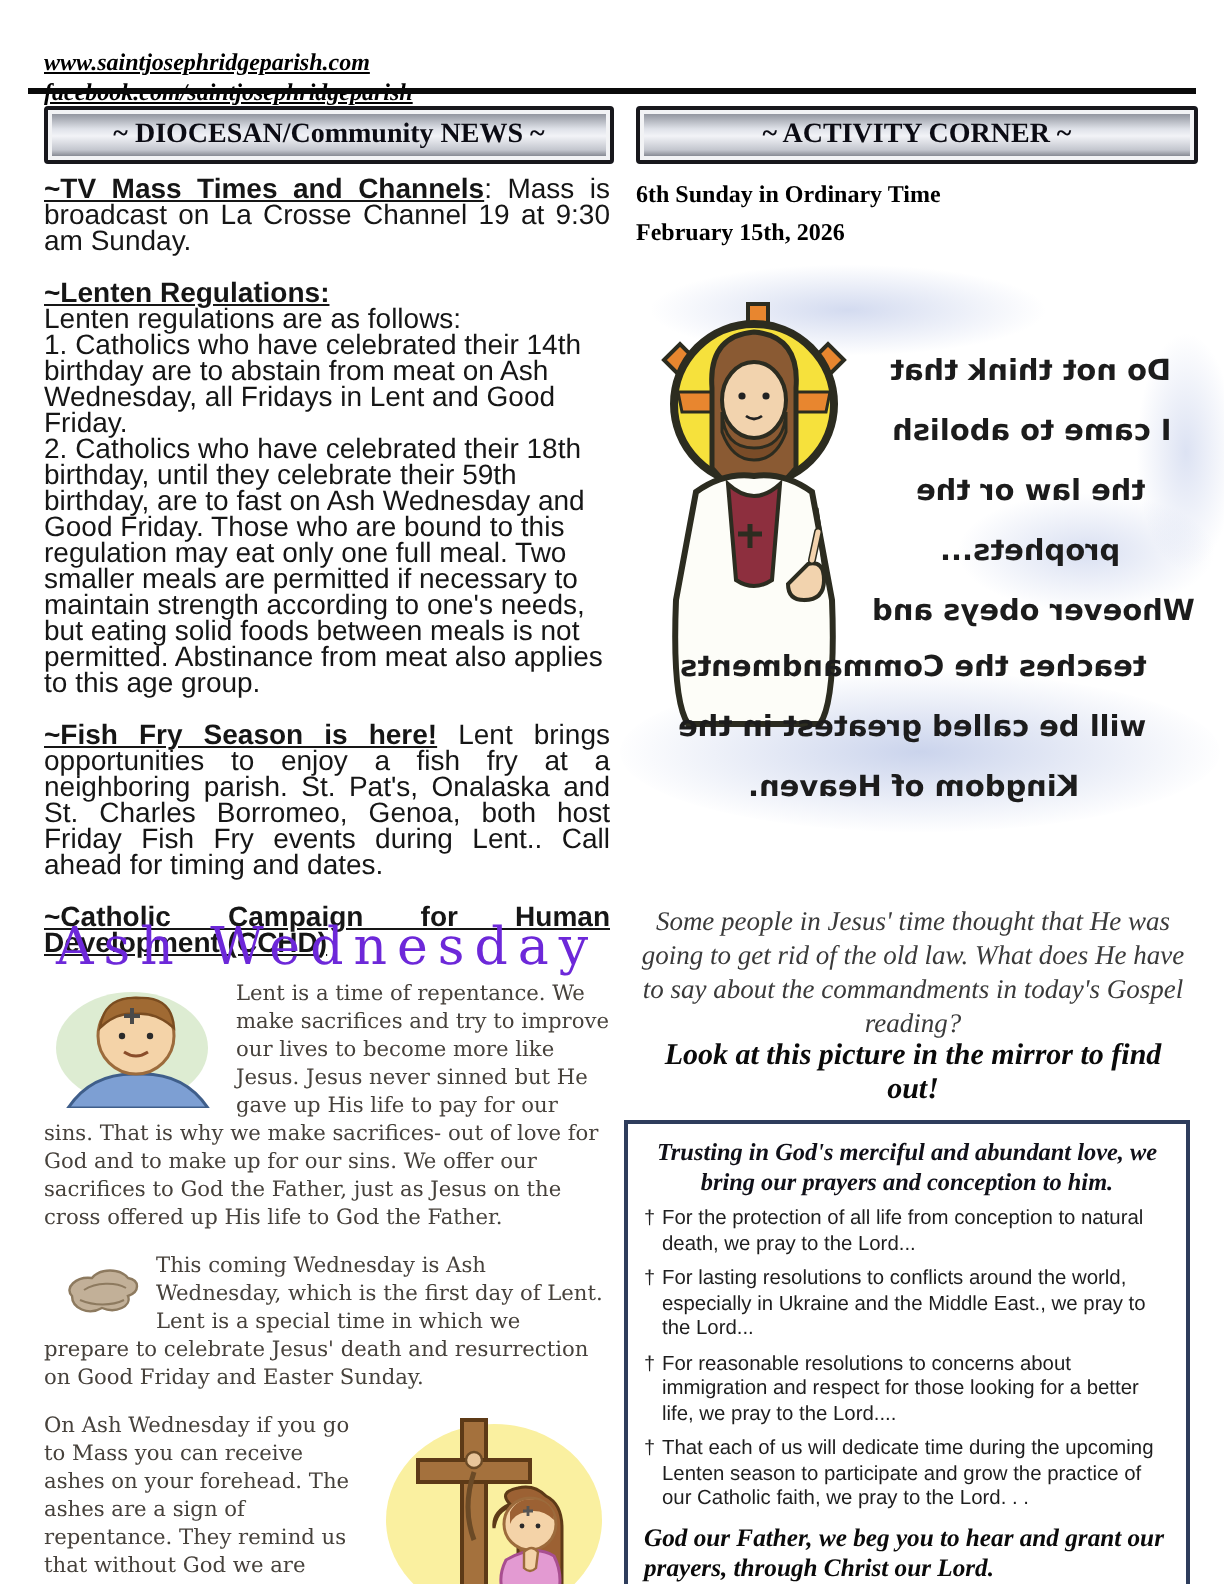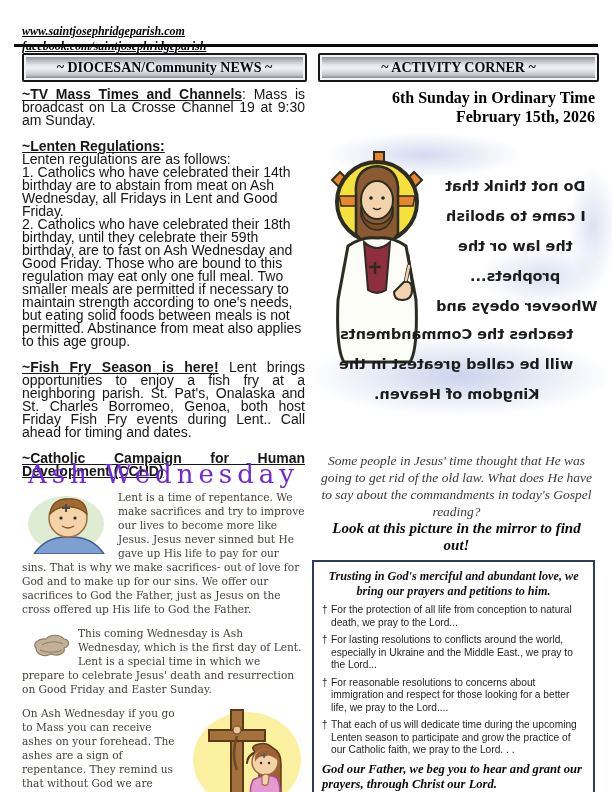--- a/index.html
+++ b/index.html
@@ -27,22 +27,22 @@
   
   .ashsec{position:absolute;left:22px;top:460px;width:283px;font-family:"DejaVu Serif","Liberation Serif",serif;
           font-size:10.6px;line-height:14px;color:#46413b;}
   .ash-title{text-align:center;font-size:26px;letter-spacing:5px;color:#6d28d9;line-height:28px;margin-bottom:2px;}
   .ashsec p{margin:0 0 10px 0;}
   .smudge{float:left;width:42px;height:30px;margin:4px 6px 0 8px;}
   .boyimg{float:left;width:86px;height:62px;margin:2px 6px 2px 4px;}
   .girlimg{float:right;width:116px;height:104px;margin:0 0 2px 6px;}
   
   .col-right{position:absolute;left:318px;top:88px;width:277px;}
-  .rc-title{text-align:right;font-family:"Liberation Serif",serif;font-weight:bold;
-            font-size:16px;line-height:19px;color:#000;}
+  .rc-title{text-align:left;font-family:"Liberation Serif",serif;font-weight:bold;
+            font-size:12px;line-height:19px;color:#000;}
   
   .illus{position:absolute;left:0;top:38px;width:277px;height:322px;}
   .wash{position:absolute;border-radius:50%;}
   .w1{left:6px;top:6px;width:200px;height:46px;background:radial-gradient(ellipse at center,rgba(140,160,215,.38),rgba(140,160,215,0) 70%);}
   .w2{left:160px;top:120px;width:130px;height:60px;background:radial-gradient(ellipse at center,rgba(140,160,215,.33),rgba(140,160,215,0) 70%);}
   .w3{left:-8px;top:210px;width:300px;height:80px;background:radial-gradient(ellipse at center,rgba(130,152,210,.42),rgba(130,152,210,0) 72%);}
   .w4{left:250px;top:40px;width:50px;height:120px;background:radial-gradient(ellipse at center,rgba(140,160,215,.30),rgba(140,160,215,0) 70%);}
   .jesus{position:absolute;left:0;top:24px;width:118px;height:216px;}
   .mirrorline{position:absolute;text-align:center;
               font-family:"DejaVu Sans",sans-serif;font-weight:bold;font-size:14.5px;color:#1c1c1c;}
@@ -173,21 +173,21 @@
       <div class="mirrorline ml-narrow" style="top:172px"><span>Whoever obeys and</span></div>
       <div class="mirrorline ml-wide" style="top:200px"><span>teaches the Commandments</span></div>
       <div class="mirrorline ml-wide" style="top:230px"><span>will be called greatest in the</span></div>
       <div class="mirrorline ml-wide" style="top:260px"><span>Kingdom of Heaven.</span></div>
     </div>
 
     <div class="reflection">Some people in Jesus' time thought that He was going to get rid of the old law. What does He have to say about the commandments in today's Gospel reading?</div>
     <div class="mirror-hint">Look at this picture in the mirror to find out!</div>
 
     <div class="prayer-box">
-      <p class="pb-intro">Trusting in God's merciful and abundant love, we bring our prayers and petitions to him.</p>
+      <p class="pb-intro">Trusting in God's merciful and abundant love, we bring our prayers and conception to him.</p>
       <div class="petition">
         <span class="cross">†</span>
         <span>For the protection of all life from conception to natural death, we pray to the Lord...</span>
       </div>
       <div class="petition">
         <span class="cross">†</span>
         <span>For lasting resolutions to conflicts around the world, especially in Ukraine and the Middle East., we pray to the Lord...</span>
       </div>
       <div class="petition">
         <span class="cross">†</span>

